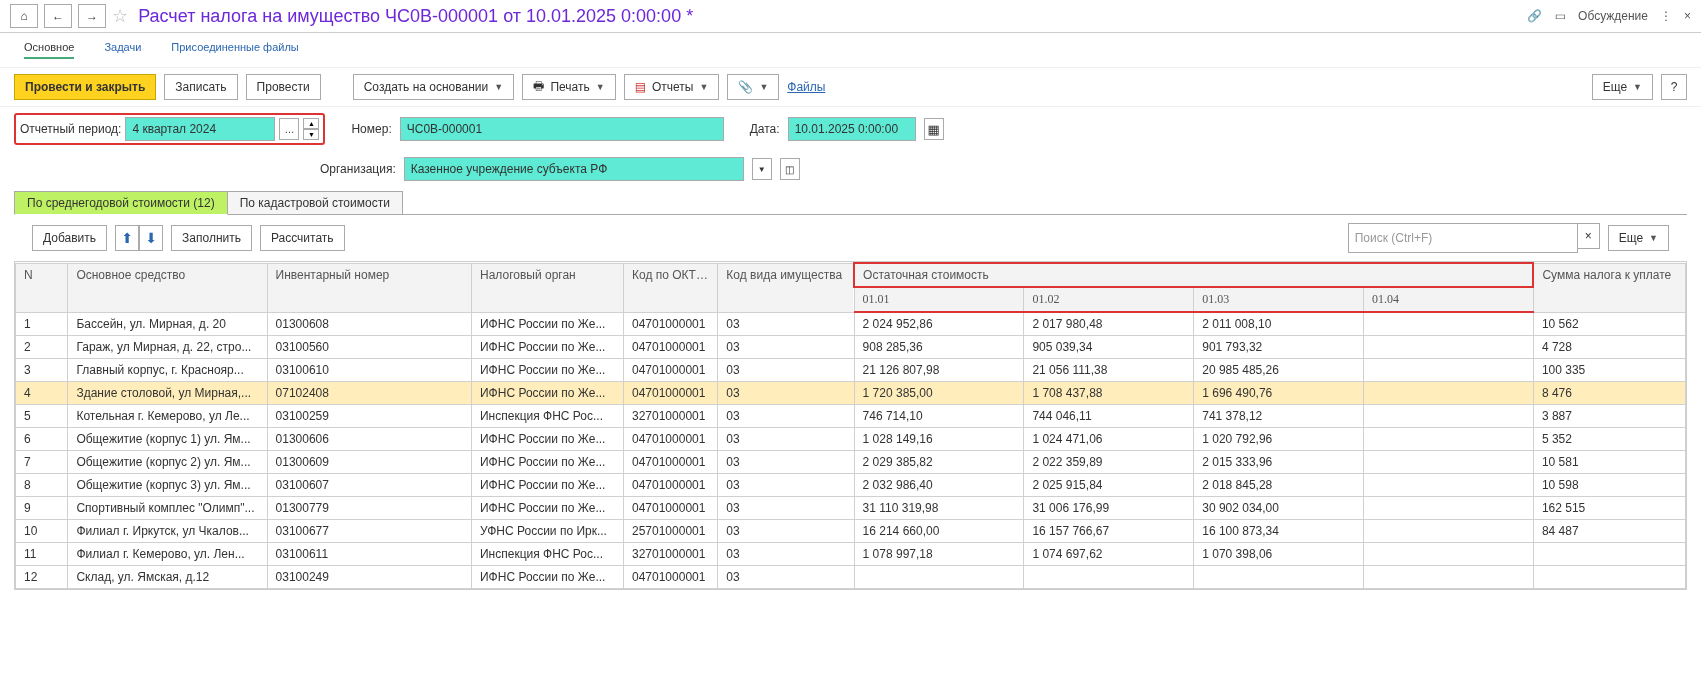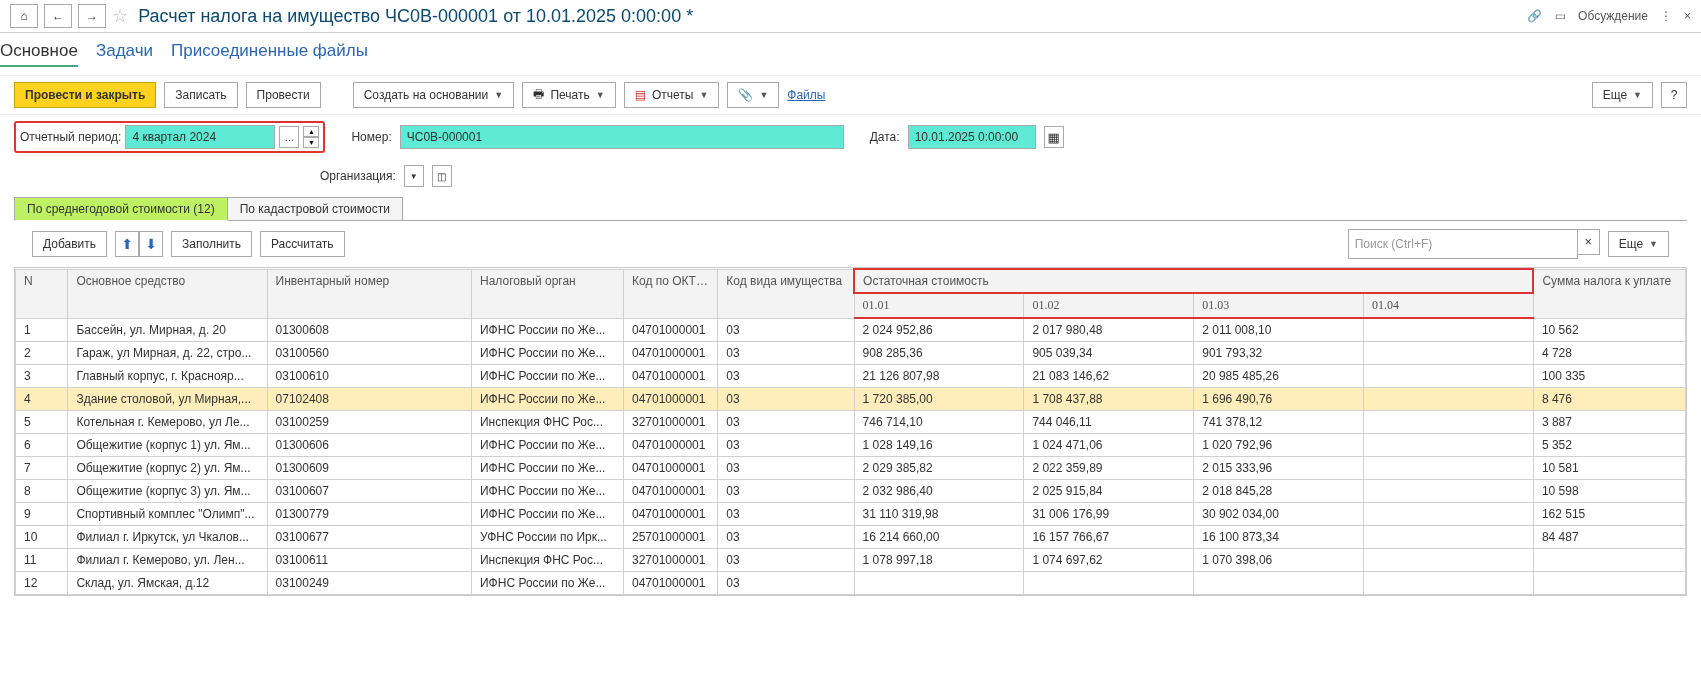--- a/index.html
+++ b/index.html
@@ -19,28 +19,28 @@
   }
   .nav-btn {
     width: 28px; height: 24px;
     border: 1px solid #aaa;
     background: #fff;
     display: inline-flex;
     align-items: center; justify-content: center;
     cursor: pointer;
   }
   .star-icon { color: #bbb; font-size: 18px; }
-  .page-title { font-size: 18px; color: #0c4a6e; margin-left: 4px; flex: 1; }
+  .page-title { font-size: 18px; color: #6d28d9; margin-left: 4px; flex: 1; }
   .top-right { display: flex; align-items: center; gap: 12px; color: #555; }
   .top-right .ico { cursor: pointer; }
   .tabs-nav {
     display: flex;
-    gap: 18px;
-    padding: 8px 0;
-    font-size: 17px;
+    gap: 30px;
+    padding: 8px 24px;
+    font-size: 11px;
   }
   .tabs-nav .tab { cursor: pointer; }
   .tabs-nav .tab.active {
     color: #333;
     border-bottom: 2px solid #4a7;
     padding-bottom: 4px;
   }
   .tabs-nav .tab.link { color: #2a66b1; }
   .toolbar {
     display: flex;
@@ -98,21 +98,21 @@
     border: 1px solid #aaa;
     background: #fff;
     display: inline-flex;
     align-items: center; justify-content: center;
     cursor: pointer;
     font-size: 10px;
   }
   .stepper { display: flex; flex-direction: column; }
   .stepper button { width: 16px; height: 11px; border: 1px solid #aaa; background: #fff; font-size: 7px; line-height: 1; cursor: pointer; padding:0;}
   .org-input { width: 340px; }
-  .num-input { width: 444px; }
+  .num-input { width: 324px; }
   .date-input { width: 128px; }
   .subtabs {
     display: flex;
     padding: 0 14px;
     margin-top: 4px;
   }
   .subtab {
     border: 1px solid #aaa;
     padding: 4px 12px;
     background: #f5f5f5;
@@ -274,20 +274,21 @@
   <div style="width:10px"></div>
   <span class="label">Дата:</span>
   <div class="input date-input">10.01.2025  0:00:00</div>
   <div class="small-btn">
       <span class="cal-icon">▦</span>
     </div>
 </div>
 
 <div class="form-row" style="padding-left:320px;">
   <span class="label">Организация:</span>
+  <div class="input org-input">Казенное учреждение субъекта РФ</div>
   <div class="small-btn">
       <span style="font-size:8px">▼</span>
     </div>
   <div class="small-btn">◫</div>
 </div>
 
 <div class="subtabs">
   <div class="subtab active">По среднегодовой стоимости (12)</div>
   <div class="subtab">По кадастровой стоимости</div>
 </div>
@@ -374,21 +375,21 @@
           <td class="num">4 728</td>
         </tr>
         <tr>
           <td class="num">3</td>
           <td>Главный корпус, г. Краснояр...</td>
           <td>03100610</td>
           <td>ИФНС России по Же...</td>
           <td>04701000001</td>
           <td>03</td>
           <td class="num">21 126 807,98</td>
-          <td class="num">21 083 146,62</td>
+          <td class="num">21 056 111,38</td>
           <td class="num">20 985 485,26</td>
           <td class="num"></td>
           <td class="num">100 335</td>
         </tr>
         <tr class="selected">
           <td class="num">4</td>
           <td>Здание столовой, ул Мирная,...</td>
           <td>07102408</td>
           <td>ИФНС России по Же...</td>
           <td>04701000001</td>

